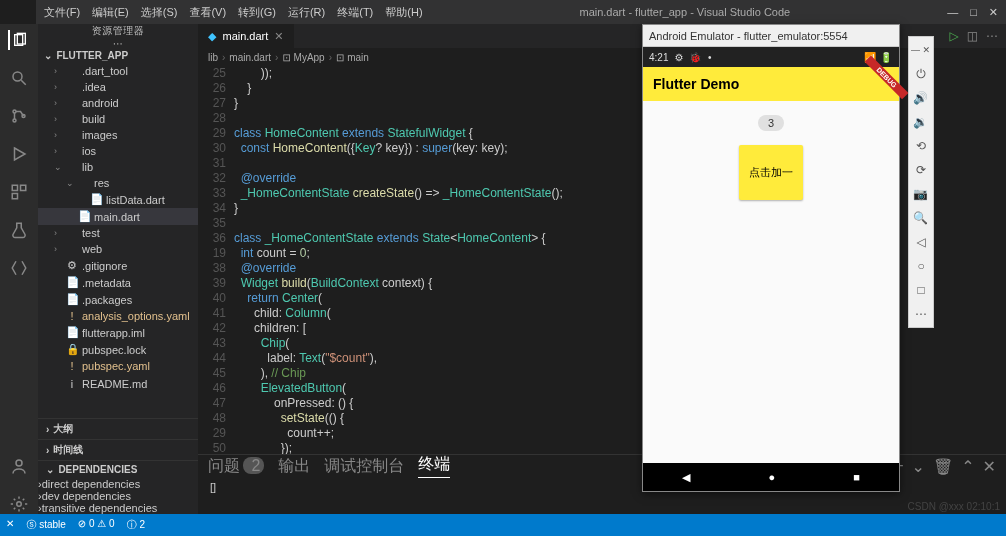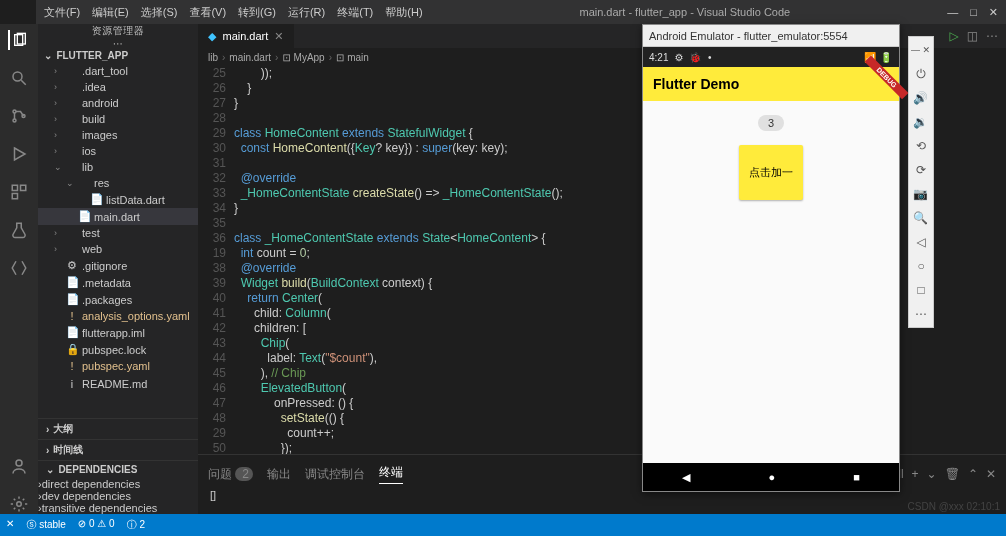--- a/index.html
+++ b/index.html
@@ -36,21 +36,21 @@
 .gutter { width: 36px; text-align: right; color: #555555; padding-right: 8px; user-select: none; }
 .lines { flex: 1; white-space: pre; color: #cccccc; overflow: hidden; }
 .tok-kw { color: #569cd6; }
 .tok-cls { color: #4ec9b0; }
 .tok-str { color: #ce9178; }
 .tok-cmt { color: #6a9955; }
 .tok-fn { color: #dcdcaa; }
 .tok-ann { color: #569cd6; }
 .tok-num { color: #b5cea8; }
 .terminal-panel { height: 60px; border-top: 1px solid #333; background: #1e1e1e; display: flex; flex-direction: column; }
-.term-tabs { height: 22px; display: flex; align-items: center; gap: 14px; padding: 0 10px; font-size: 12px; color: #888; margin-top: 8px; }
+.term-tabs { height: 22px; display: flex; align-items: center; gap: 14px; padding: 0 10px; font-size: 16px; color: #888; }
 .term-tabs .tt.active { color: #fff; border-bottom: 1px solid #fff; padding-bottom: 2px; }
 .term-tabs .right { margin-left: auto; display: flex; gap: 8px; color: #888; }
 .term-body { padding: 4px 12px; font-family: Consolas, monospace; font-size: 11px; color: #cccccc; }
 .statusbar { height: 22px; background: #007acc; display: flex; align-items: center; font-size: 10px; color: #ffffff; padding: 0 6px; gap: 12px; }
 .statusbar .sbr { margin-left: auto; display: flex; gap: 12px; }
 .emulator { position: absolute; top: 24px; left: 642px; width: 258px; height: 468px; background: #fde047; border: 1px solid #888; box-shadow: 0 2px 8px rgba(0,0,0,.5); display: flex; flex-direction: column; font-size: 11px; }
 .emulator .emu-title { height: 22px; background: #f0f0f0; color: #333; display: flex; align-items: center; padding: 0 6px; border-bottom: 1px solid #ccc; }
 .emulator .emu-status { height: 20px; background: #222222; color: #ddd; display: flex; align-items: center; padding: 0 6px; font-size: 10px; gap: 6px; }
 .emulator .emu-status .right { margin-left: auto; display: flex; gap: 4px; }
 .emulator .appbar { height: 34px; background: #ffeb3b; color: #000; display: flex; align-items: center; padding: 0 10px; font-size: 14px; font-weight: 600; position: relative; }

